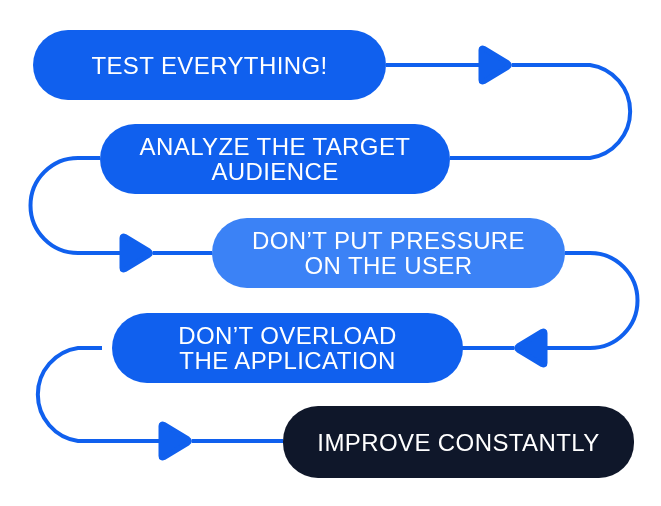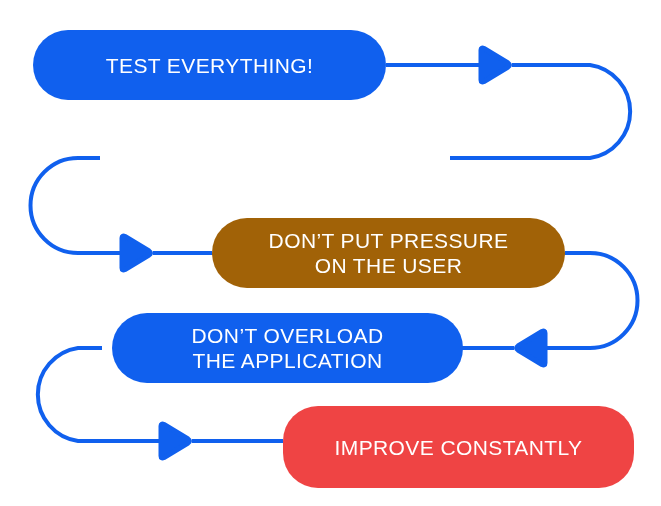--- a/index.html
+++ b/index.html
@@ -30,21 +30,21 @@
     position: absolute;
     box-sizing: border-box;
     display: flex;
     align-items: center;
     justify-content: center;
     text-align: center;
     border-radius: 35px;
     color: #ffffff;
     font-family: "Liberation Sans", sans-serif;
     font-weight: 400;
-    font-size: 21px;
+    font-size: 24px;
     line-height: 25px;
     letter-spacing: 0.4px;
     padding: 0 14px;
     white-space: pre-line;
     z-index: 2;
   }
 </style>
 </head>
 <body style="background: rgb(255, 255, 255);">
 
@@ -73,22 +73,24 @@
     <g>
       <path d="M 102 348 L 78 348 A 47 47 0 0 0 78 441 L 160 441" fill="none" stroke="#1060EE" stroke-width="4" stroke-linecap="butt"></path>
       <path d="M 192 441 L 283 441" fill="none" stroke="#1060EE" stroke-width="4" stroke-linecap="butt"></path>
       <path d="M 161 426 Q 161 423 164 424.5 L 188 439 Q 191 441 188 443 L 164 457.5 Q 161 459 161 456 Z" fill="#1060EE" stroke="#1060EE" stroke-width="5" stroke-linejoin="round"></path>
     </g>
 
   </svg>
 
   <div class="node" style="left: 33px; top: 30px; width: 353px; height: 70px; border-radius: 35px; background: rgb(16, 96, 238); color: rgb(255, 255, 255);">TEST EVERYTHING!</div>
 
+  <div class="node" style="left: 100px; top: 124px; width: 350px; height: 70px; border-radius: 35px; background: rgb(16, 96, 238); color: rgb(255, 255, 255);">ANALYZE THE TARGET
+AUDIENCE</div>
 
-  <div class="node" style="left: 212px; top: 218px; width: 353px; height: 70px; border-radius: 35px; background: #a16207; color: rgb(255, 255, 255);">DON’T PUT PRESSURE
+  <div class="node" style="left: 212px; top: 218px; width: 353px; height: 70px; border-radius: 35px; background: #3b82f6; color: rgb(255, 255, 255);">DON’T PUT PRESSURE
 ON THE USER</div>
 
   <div class="node" style="left: 112px; top: 313px; width: 351px; height: 70px; border-radius: 35px; background: rgb(16, 96, 238); color: rgb(255, 255, 255);">DON’T OVERLOAD
 THE APPLICATION</div>
 
-  <div class="node" style="left: 283px; top: 406px; width: 351px; height: 82px; border-radius: 35px; background: #ef4444; color: rgb(255, 255, 255);">IMPROVE CONSTANTLY</div>
+  <div class="node" style="left: 283px; top: 406px; width: 351px; height: 72px; border-radius: 35px; background: #0f172a; color: rgb(255, 255, 255);">IMPROVE CONSTANTLY</div>
 
 </div>
 
 </body></html>

